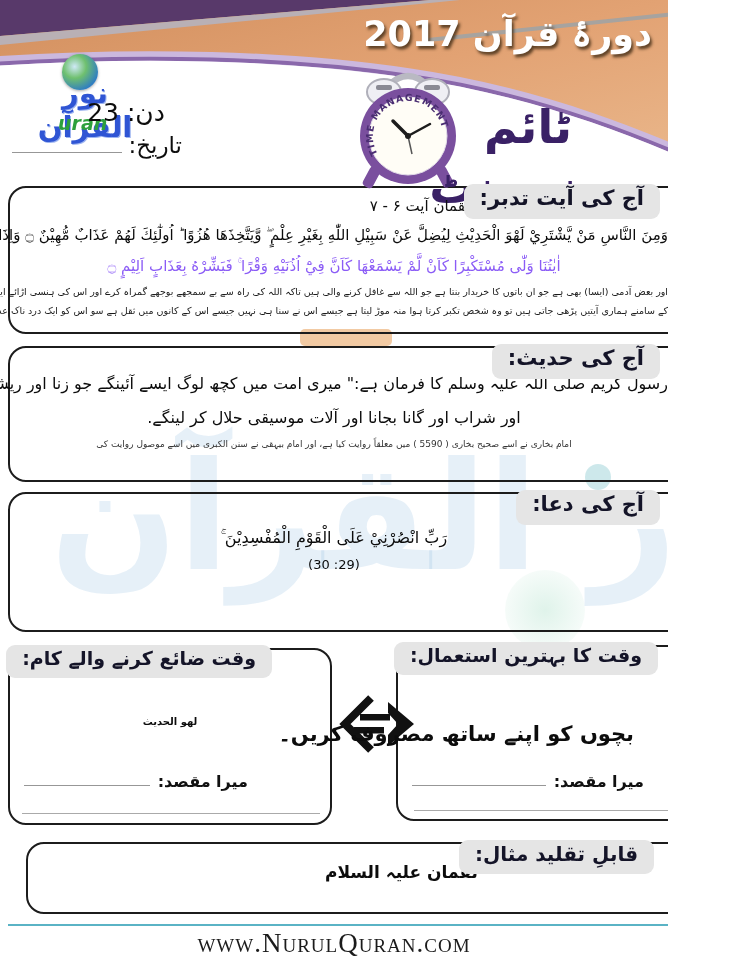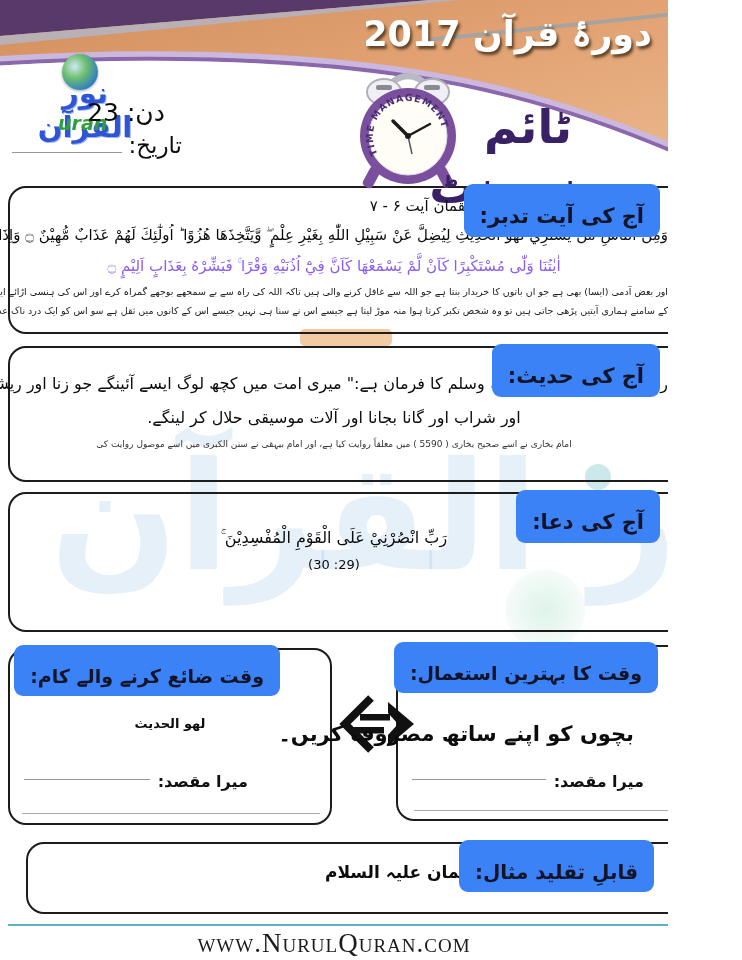--- a/index.html
+++ b/index.html
@@ -3,25 +3,25 @@
 <meta charset="utf-8">
 <style>
   *{margin:0;padding:0;box-sizing:border-box}
   html,body{background:#fff}
   body{width:742px;font-family:"DejaVu Sans",sans-serif;color:#111}
   .page{position:relative;width:668px;height:960px;overflow:hidden;background:#fff}
   .abs{position:absolute}
   .rtl{direction:rtl;unicode-bidi:embed}
   .center{left:0;right:0;text-align:center}
   .box{position:absolute;border:2px solid #1c1c1c;border-radius:18px;background:transparent;z-index:1}
-  .tab{position:absolute;background:#3b82f6;border-radius:9px;padding:20px 16px 8px;color:#141428;
+  .tab{position:absolute;background:#e5e5e5;border-radius:9px;padding:2px 16px 8px;color:#141428;
        font-weight:bold;font-size:21px;direction:rtl;z-index:3;line-height:1.2}
   .txt{position:absolute;z-index:2;direction:rtl}
   .wline{flex:1;border-bottom:1.5px solid #979797;margin-bottom:5px}
-  .purpose{position:absolute;display:flex;align-items:center;gap:8px;z-index:2}
+  .purpose{position:absolute;display:flex;align-items:flex-end;gap:8px;z-index:2}
   .purpose span{font-size:16px;font-weight:bold;direction:rtl}
   .bline{position:absolute;border-top:1.5px solid #aaa;z-index:2}
   .wm{position:absolute;z-index:0;pointer-events:none}
 </style>
 </head>
 <body>
 
 <div class="page">
 
   <svg class="abs" style="left:0;top:0;z-index:0" width="742" height="196" viewBox="0 0 742 196">
@@ -102,22 +102,22 @@
   <div class="txt center rtl" style="top:374px;font-size:16px;color:#0c0c0c;white-space:nowrap">رسول کریم صلی اللہ علیہ وسلم کا فرمان ہے:" میری امت میں کچھ لوگ ایسے آئینگے جو زنا اور ریشم</div>
   <div class="txt center rtl" style="top:408px;font-size:16px;color:#0c0c0c;white-space:nowrap">اور شراب اور گانا بجانا اور آلات موسیقی حلال کر لینگے.</div>
   <div class="txt center rtl" style="top:439px;font-size:9px;color:#333;white-space:nowrap">امام بخاری نے اسے صحیح بخاری ( 5590 ) میں معلقاً روایت کیا ہے، اور امام بیہقی نے سنن الکبری میں اسے موصول روایت کی</div>
 
   <div class="box" style="left:8px;top:492px;width:726px;height:140px"></div>
   <div class="tab" style="right:8px;top:490px">آج کی دعا:</div>
   <div class="txt center rtl" style="top:528px;font-size:16px;color:#0c0c0c">رَبِّ انْصُرْنِيْ عَلَى الْقَوْمِ الْمُفْسِدِيْنَ ۚ</div>
   <div class="txt center" style="top:557px;font-size:13px;color:#0c0c0c">(29: 30)</div>
 
   <div class="box" style="left:8px;top:648px;width:324px;height:177px"></div>
-  <div class="tab" style="right:388px;top:645px;font-size:19px">وقت ضائع کرنے والے کام:</div>
-  <div class="txt rtl" style="left:8px;top:716px;width:324px;text-align:center;font-size:13px;font-weight:bold;color:#0c0c0c">لھو الحدیث</div>
+  <div class="tab" style="right:396px;top:645px;font-size:19px">وقت ضائع کرنے والے کام:</div>
+  <div class="txt rtl" style="left:8px;top:716px;width:324px;text-align:center;font-size:10px;font-weight:bold;color:#0c0c0c">لھو الحدیث</div>
   <div class="purpose" style="left:24px;right:420px;top:772px">
     <div class="wline"></div>
     <span>میرا مقصد:</span>
   </div>
   <div class="bline" style="left:22px;top:813px;width:298px"></div>
 
   <svg class="abs" style="left:338px;top:690px;z-index:2" width="78" height="68" viewBox="0 0 78 68">
     <polyline points="33,8 7,34 33,60" fill="none" stroke="#111" stroke-width="8"></polyline>
     <rect x="22" y="24" width="30" height="6.5" fill="#111"></rect>
     <rect x="16" y="37" width="30" height="6.5" fill="#111"></rect>

